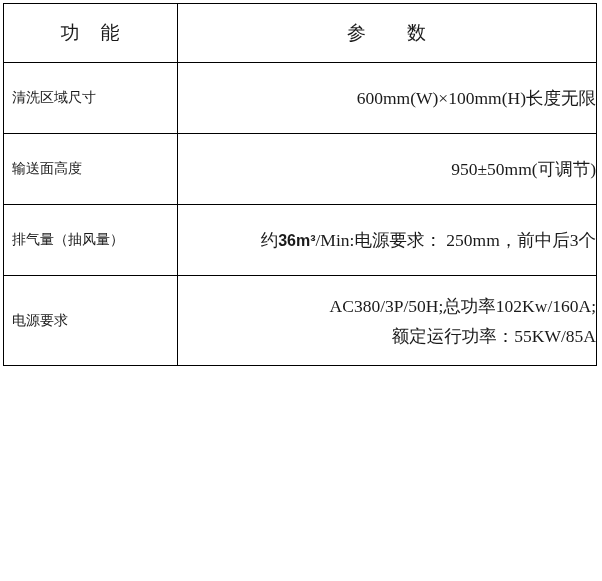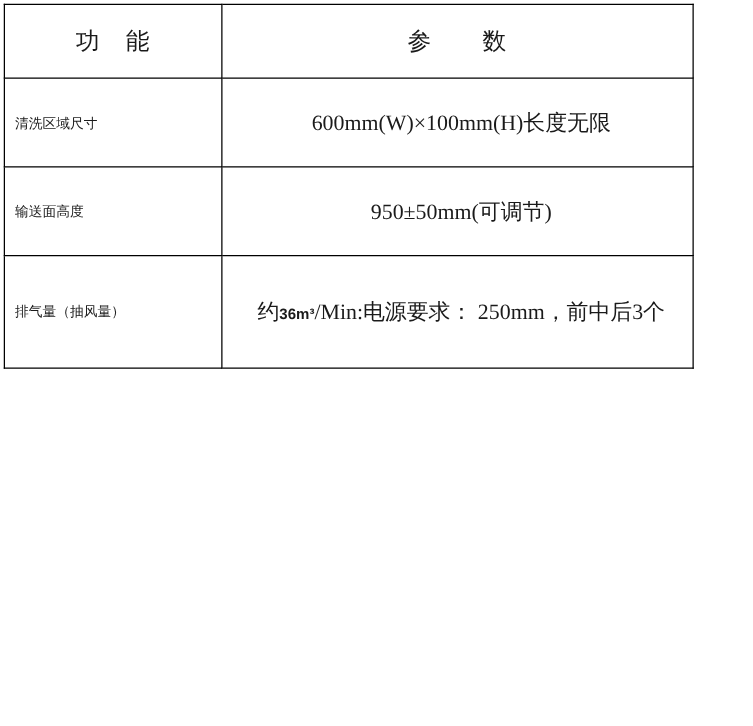--- a/index.html
+++ b/index.html
@@ -6,21 +6,21 @@
   html, body { background: #ffffff; }
   body {
     width: 602px;
     height: 581px;
     font-family: "Liberation Serif", "DejaVu Serif", serif;
     color: #1a1a1a;
     overflow: hidden;
   }
   .sheet { padding: 3px 0 0 3px; }
   table.spec-table {
-    width: 552px;
+    width: 594px;
     border-collapse: collapse;
     table-layout: fixed;
   }
   table.spec-table th,
   table.spec-table td {
     border: 1px solid #000000;
     vertical-align: middle;
     overflow: hidden;
   }
   .col-label { width: 174px; }
@@ -28,34 +28,34 @@
   thead th {
     font-weight: normal;
     font-size: 19px;
     text-align: center;
     letter-spacing: 1px;
   }
   tbody tr { height: 71px; }
   tbody tr:last-child { height: 90px; }
   td.col-label {
     padding-left: 8px;
-    font-size: 11px;
+    font-size: 14px;
     text-align: left;
     margin-top: 28px;
   }
   td.col-value {
     padding-left: 6px;
     font-size: 17.5px;
-    text-align: center;
+    text-align: right;
   }
   .value-line { line-height: 30px; white-space: nowrap; }
   .sans-bold {
     font-family: "Liberation Sans", "DejaVu Sans", sans-serif;
     font-weight: bold;
-    font-size: 12px;
+    font-size: 16px;
   }
 </style>
 </head>
 <body>
 
 <div class="sheet">
   <table class="spec-table">
     <thead>
       <tr>
         <th class="col-label">功　能</th>
@@ -74,15 +74,22 @@
           <td class="col-value">
             <div class="value-line"><span>950±50mm(可调节)</span></div>
           </td>
         </tr>
         <tr>
           <td class="col-label">排气量（抽风量）</td>
           <td class="col-value">
             <div class="value-line"><span>约</span><span class="sans-bold">36m³</span><span>/Min:电源要求： 250mm，前中后3个</span></div>
           </td>
         </tr>
+        <tr>
+          <td class="col-label">电源要求</td>
+          <td class="col-value">
+            <div class="value-line"><span>AC380/3P/50H;总功率102Kw/160A;</span></div>
+            <div class="value-line"><span>额定运行功率：55KW/85A</span></div>
+          </td>
+        </tr>
       </tbody>
   </table>
 </div>
 
 </body></html>

